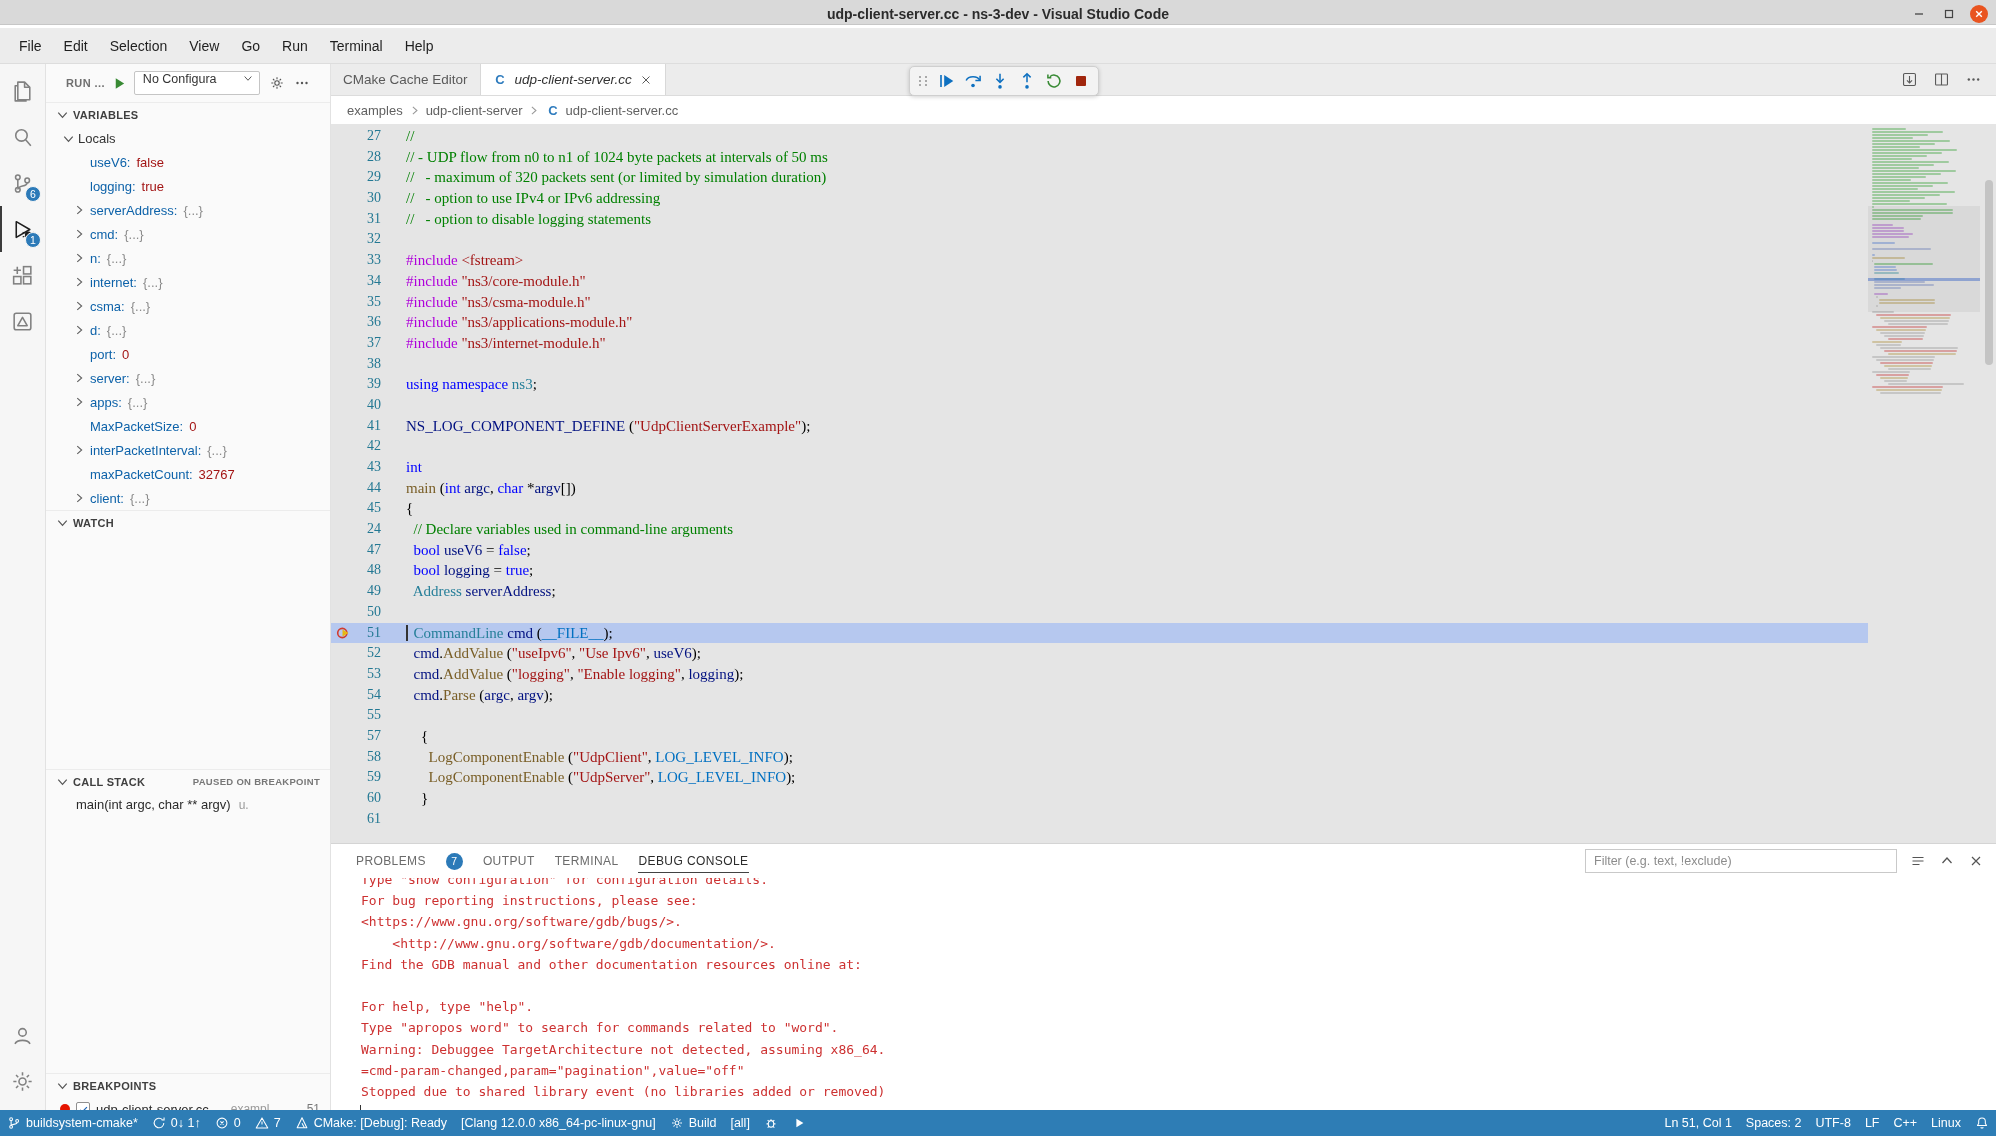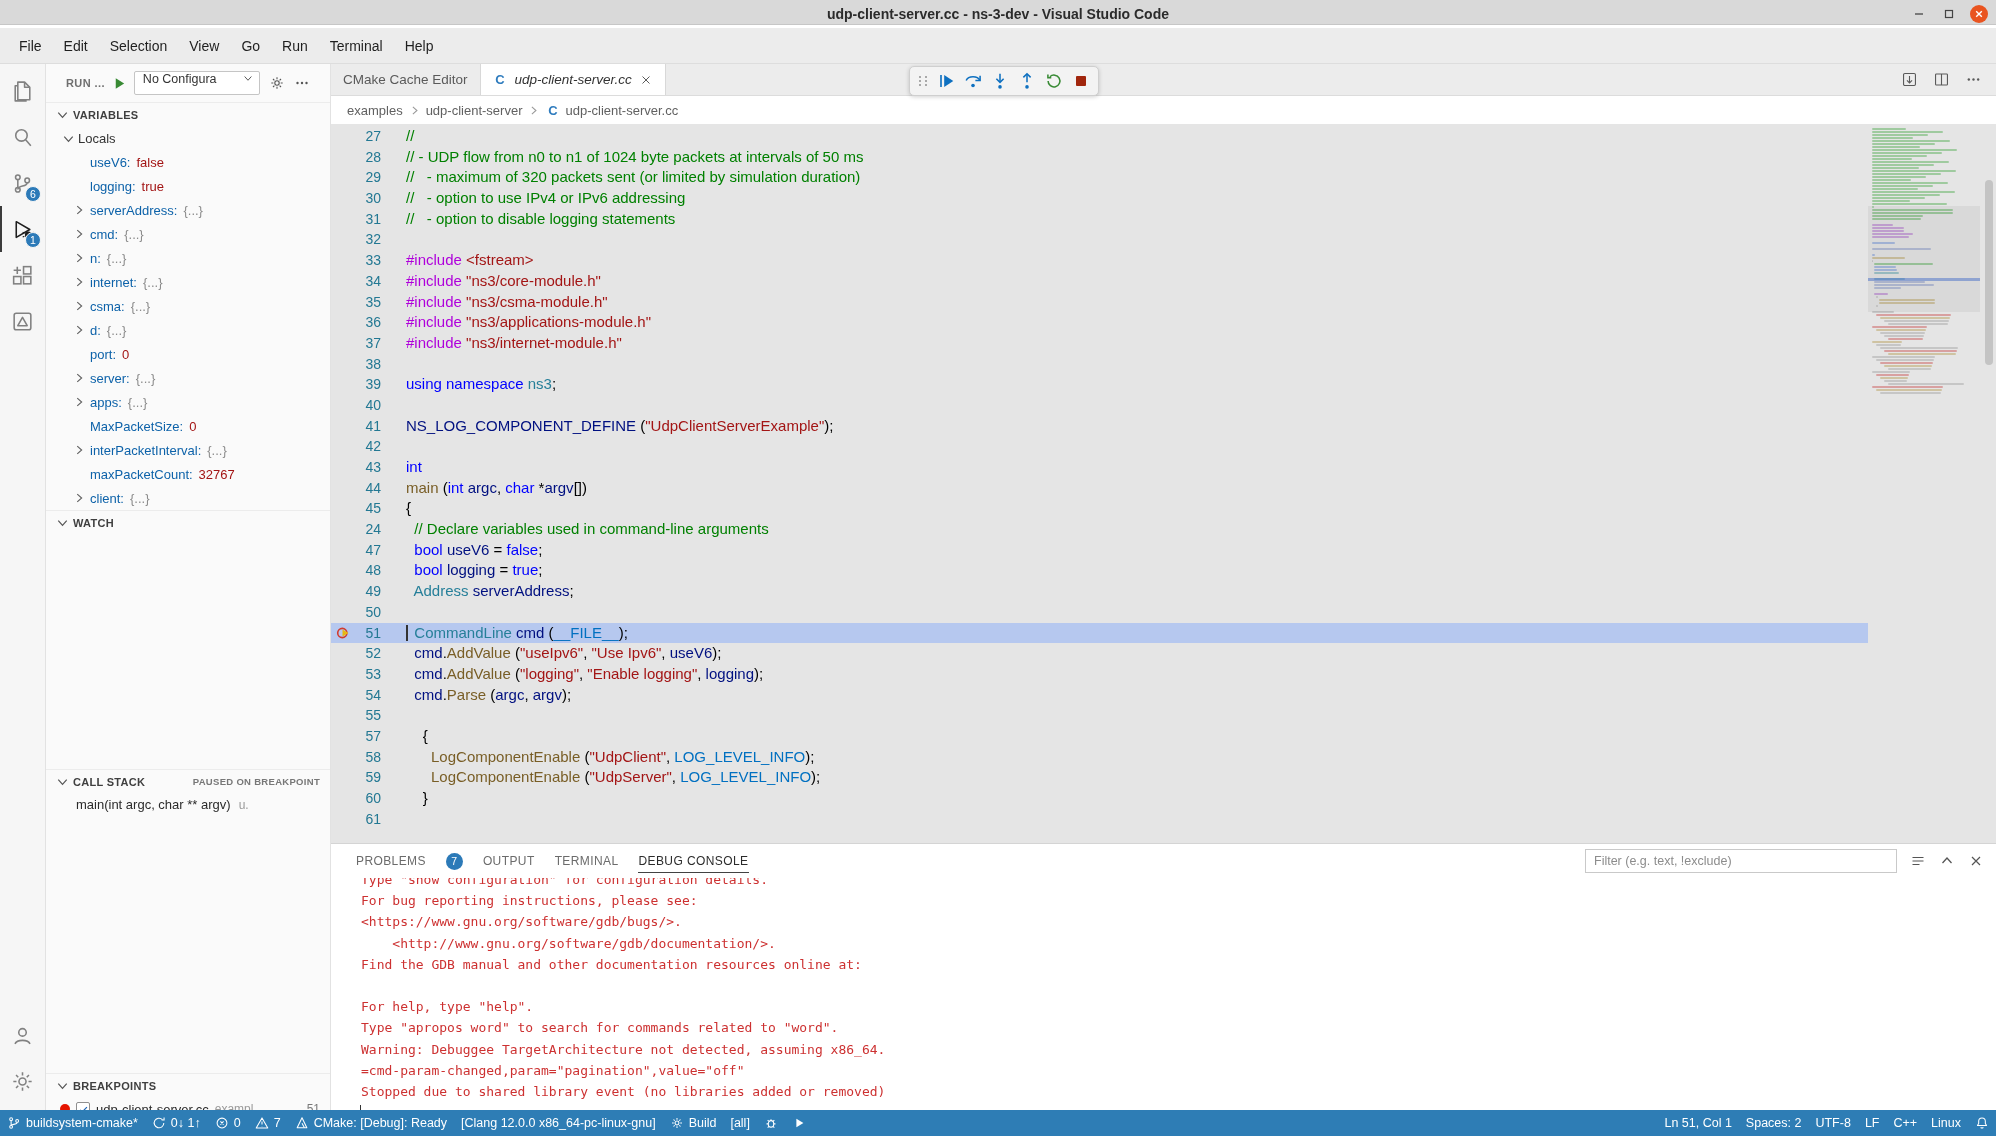--- a/index.html
+++ b/index.html
@@ -67,21 +67,21 @@
   .callstack-block { position:absolute; top:705px; left:0; right:0; }
   .cs-frame { height:24px; display:flex; align-items:baseline; gap:8px; padding-left:30px; padding-top:4px; font-size:13px; color:#2b2b2b; white-space:nowrap; }
   .cs-detail { color:#9a9a9a; font-size:12px; }
 
   .breakpoints-block { position:absolute; top:1009px; left:0; right:0; }
   .bp-row { height:24px; display:flex; align-items:center; gap:6px; padding:0 10px 0 14px; }
   .bp-dot { width:10px; height:10px; border-radius:50%; background:#e51400; flex:none; }
   .bp-check { width:14px; height:14px; border:1px solid #8f8f8f; background:#fff; border-radius:2px; display:flex; align-items:center; justify-content:center; flex:none; }
   .bp-check svg { width:11px; height:11px; color:#1e66b8; }
   .bp-file { color:#2b2b2b; }
-  .bp-path { color:#9a9a9a; font-size:12px; flex:1; overflow:hidden; white-space:nowrap; }
+  .bp-path { color:#9a9a9a; font-size:12px; flex:1; overflow:hidden; white-space:nowrap;margin-left:16px; }
   .bp-line { color:#777; font-size:12px; }
 
   
   .editor-area { flex:1; position:relative; background:#e5e5e5; }
 
   .tabbar { position:absolute; top:0; left:0; right:0; height:32px; background:#ececec; border-bottom:1px solid #dcdcdc;
             display:flex; align-items:stretch; }
   .tabs { display:flex; align-items:stretch; }
   .tab { display:flex; align-items:center; gap:7px; padding:0 12px; border-right:1px solid #d8d8d8; background:#ececec;
          color:#5a5a5a; font-size:13.5px; white-space:nowrap; }
@@ -101,21 +101,21 @@
                background:radial-gradient(circle 1.4px at 2px 1px,#a9a9a9 99%,transparent), radial-gradient(circle 1.4px at 8px 1px,#a9a9a9 99%,transparent); }
   .dt-btn { width:27px; height:26px; display:flex; align-items:center; justify-content:center; }
   .dt-btn svg { width:20px; height:20px; }
 
   .breadcrumb { position:absolute; top:32px; left:0; right:0; height:28px; background:#fff; display:flex; align-items:center;
                 gap:5px; padding-left:16px; font-size:13px; color:#616161; }
   .breadcrumb svg { width:13px; height:13px; color:#999; }
   .crumb { white-space:nowrap; }
 
   .code-region { position:absolute; top:60px; left:0; right:0; bottom:267px; overflow:hidden;
-                 font-family:Liberation Sans, sans-serif; font-size:15px; }
+                 font-family:Liberation Serif, serif; font-size:15px; }
   .code-lines { position:absolute; top:2px; left:0; right:128px; }
   .code-line { display:flex; height:20.7px; line-height:20.7px; }
   .code-line.current { background:#b6c8ef; }
   .glyph { width:26px; flex:none; display:flex; align-items:center; justify-content:center; }
   .glyph svg { width:16px; height:16px; }
   .lnum { width:24px; flex:none; text-align:right; color:#237893; font-size:14px; }
   .ltext { padding-left:25px; white-space:pre; color:#000; }
   .caret { display:inline-block; width:1.5px; height:16px; background:#333; vertical-align:-3px; margin-right:-1.5px; }
 
   .tk-c { color:#008000; } .tk-d { color:#af00db; } .tk-s { color:#a31515; } .tk-k { color:#0000ff; }

